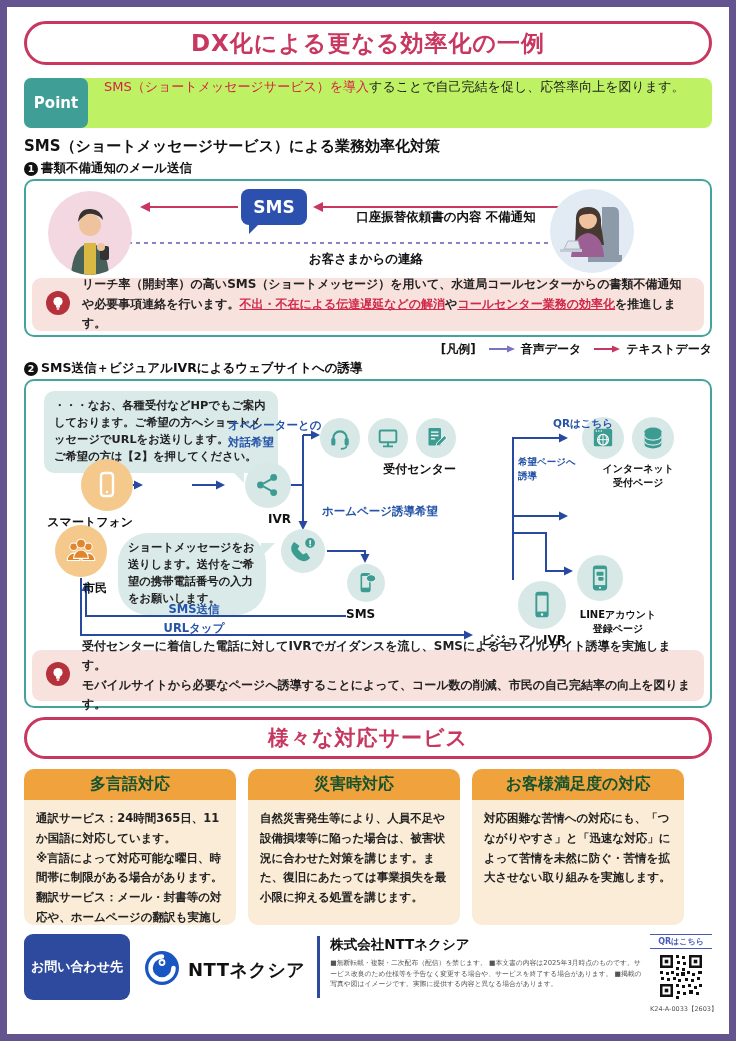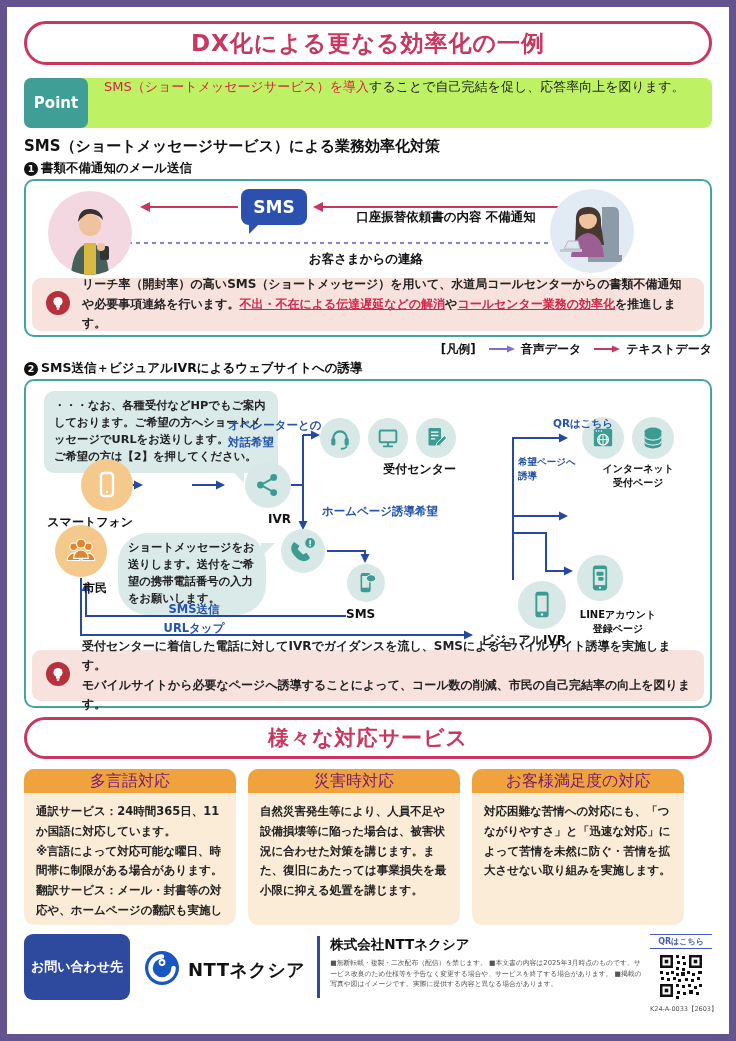--- a/index.html
+++ b/index.html
@@ -63,21 +63,21 @@
   .c-orange{background:#f5c98c;}
   .nlabel{margin-top:3px;font-size:12px;font-weight:bold;color:#111;text-align:center;white-space:pre-line;line-height:1.35;}
   .nlabel.small{font-size:10px;}
   .iconrow{display:flex;gap:8px;}
 
   .blab{position:absolute;color:#2453a8;font-weight:bold;z-index:2;white-space:pre-line;line-height:1.45;}
 
   
   .cards{margin-top:10px;display:flex;gap:12px;}
   .card{width:212px;height:156px;border-radius:10px;overflow:hidden;background:#fbecd7;display:flex;flex-direction:column;}
-  .card-head{height:24px;background:#f0a23c;color:#701a75;font-weight:normal;font-size:16px;
+  .card-head{height:31px;background:#f0a23c;color:#14532d;font-weight:bold;font-size:16px;
     display:flex;align-items:center;justify-content:center;flex:0 0 auto;}
   .card-body{padding:9px 12px;font-size:11.5px;font-weight:bold;color:#222;line-height:1.72;white-space:pre-line;}
 
   
   .footer{margin-top:9px;display:flex;align-items:flex-start;}
   .contact-box{width:106px;height:66px;background:#2d4a9f;border-radius:9px;color:#fff;font-weight:bold;
     font-size:13px;display:flex;align-items:center;justify-content:center;flex:0 0 auto;}
   .logo{display:flex;align-items:center;gap:6px;margin:14px 8px 0 12px;flex:0 0 auto;}
   .logo-text{font-size:18px;font-weight:bold;color:#111;letter-spacing:0.5px;}
   .vdiv{width:3px;height:62px;background:#2d4a9f;margin:2px 10px 0 4px;flex:0 0 auto;}

